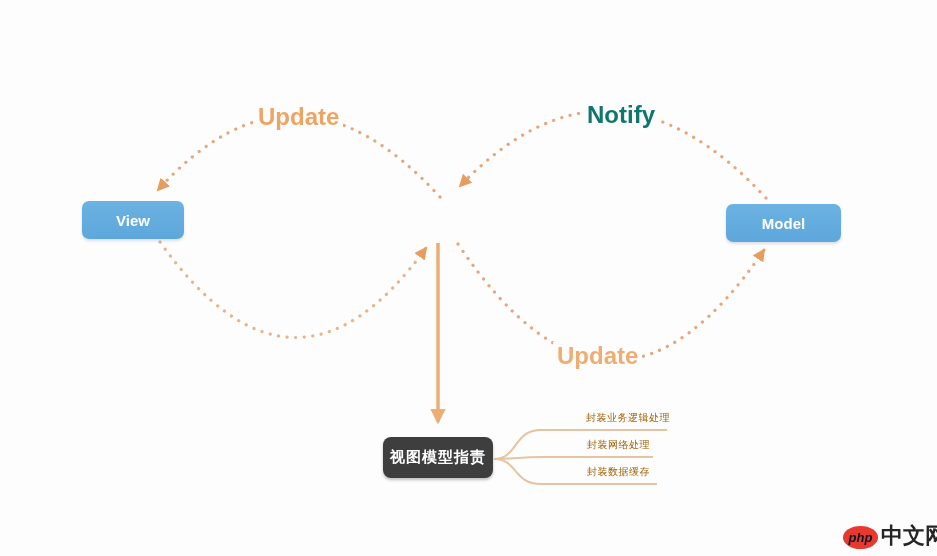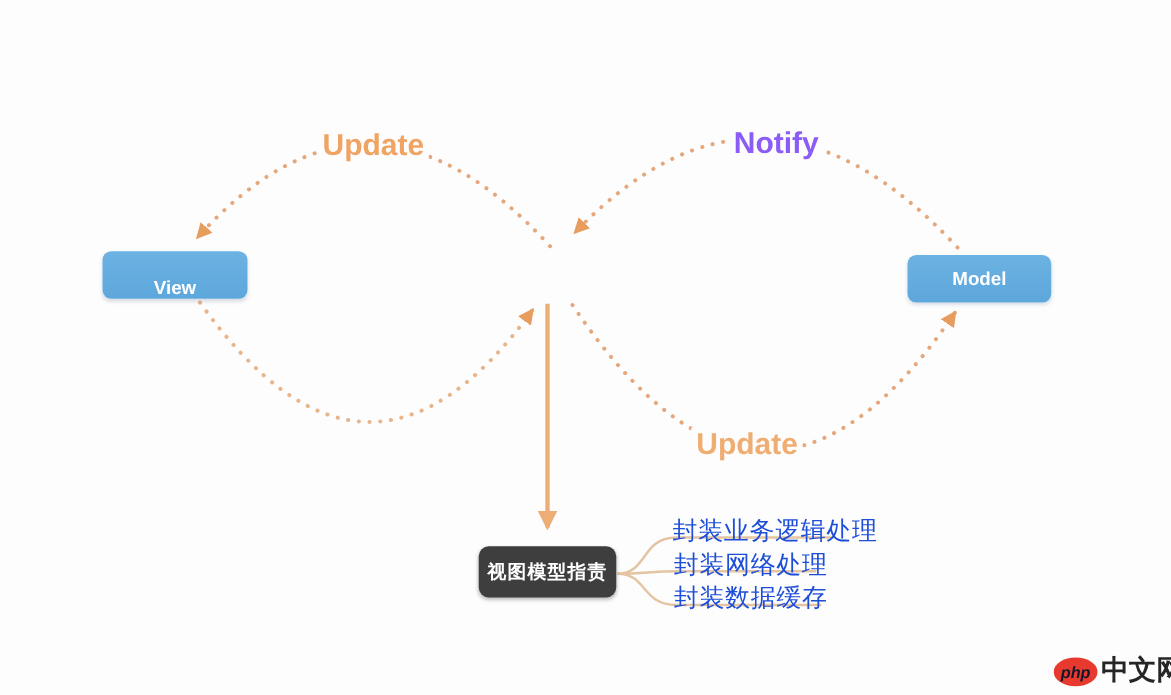--- a/index.html
+++ b/index.html
@@ -26,59 +26,60 @@
     align-items: center;
     justify-content: center;
     background: linear-gradient(180deg, #6cb2e2 0%, #5da7dc 100%);
     border-radius: 7px;
     color: #ffffff;
     font-weight: bold;
     font-size: 15px;
     box-shadow: 0 2px 3px rgba(60,90,120,0.18);
     white-space: nowrap;
   }
-  .node-view      { left: 82px;  top: 201px; width: 116px; height: 38px; align-items: flex-end; }
+  .node-view      { left: 82px;  top: 201px; width: 102px; height: 38px; }
   .node-viewmodel { left: 370px; top: 200px; width: 141px; height: 40px; }
   .node-model     { left: 726px; top: 204px; width: 115px; height: 38px; }
 
   .edge-label {
     position: absolute;
     font-weight: bold;
     font-size: 24px;
     white-space: nowrap;
     background: #fdfdfd;
     padding: 0 4px;
     line-height: 1.15;
   }
   .label-update-top    { left: 254px; top: 103px; color: #f0a464; }
-  .label-notify        { left: 583px; top: 101px; color: #8b5cf6; }
+  .label-notify        { left: 583px; top: 101px; color: #0f766e; }
   .label-user-action   { left: 214px; top: 334px; color: #f2c49e; }
   .label-update-bottom { left: 553px; top: 342px; color: #efad72; }
 
   .dark-node {
     position: absolute;
     left: 383px; top: 437px;
     width: 110px; height: 41px;
     display: flex; align-items: center; justify-content: center;
     background: #3e3e3e;
     border-radius: 8px;
     color: #ffffff;
     font-weight: bold;
     font-size: 15px;
     letter-spacing: 1px;
     box-shadow: 0 2px 3px rgba(0,0,0,0.25);
     white-space: nowrap;
   }
 
   .resp-item {
     position: absolute;
-    font-size: 20px;
-    color: #1d4ed8;
+    font-size: 10px;
+    color: #a16207;
     white-space: nowrap;
     letter-spacing: 0.5px;
+    margin-left: 48px;
   }
   .resp-1 { left: 538px; top: 411px; }
   .resp-2 { left: 539px; top: 438px; }
   .resp-3 { left: 539px; top: 465px; }
 
   .watermark {
     position: absolute;
     left: 843px; top: 521px;
     display: flex;
     align-items: center;

